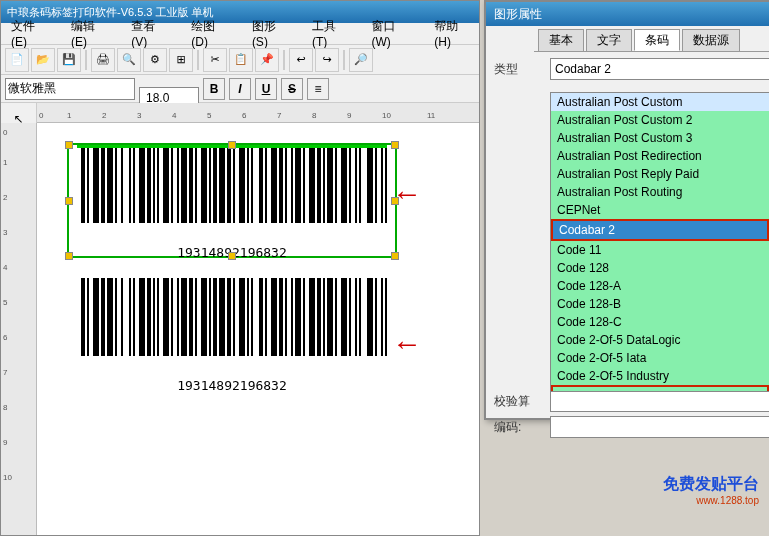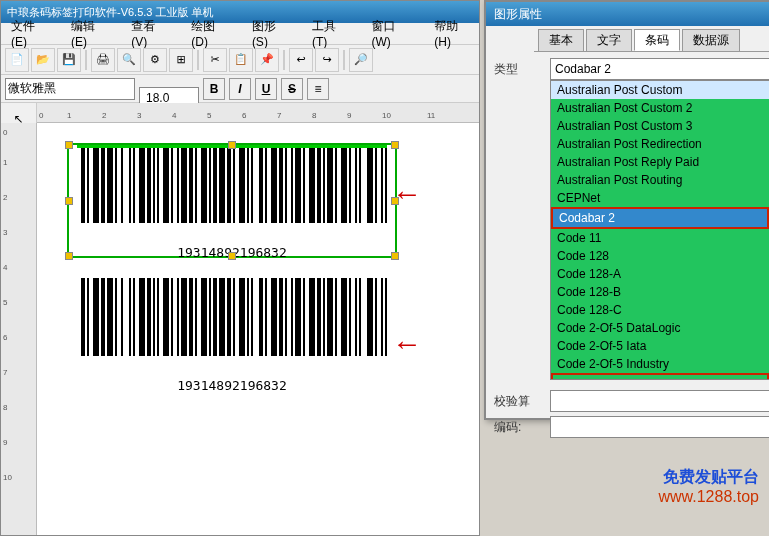--- a/index.html
+++ b/index.html
@@ -71,21 +71,21 @@
 
     
     .dropdown-list { position: absolute; top: 22px; left: 0; right: 0; background: white; border: 1px solid #888; z-index: 100; max-height: 300px; overflow-y: auto; }
     .dropdown-option { padding: 2px 6px; font-size: 12px; cursor: pointer; white-space: nowrap; }
     .dropdown-option.selected { background: #3388cc; color: white; border: 1px solid #cc0000; }
     .dropdown-option.highlighted-bottom { border: 2px solid #cc0000; }
 
     
     .promo { position: absolute; bottom: 30px; right: 0; width: 285px; text-align: right; }
     .promo-text1 { color: #1d4ed8; font-size: 16px; font-weight: bold; }
-    .promo-text2 { color: #cc3300; font-size: 16px; }
+    .promo-text2 { color: #cc3300; font-size: 10px; }
   </style>
 </head>
 <body>
 
 <div class="main-window">
   <div class="title-bar">
     <span>中琅条码标签打印软件-V6.5.3 工业版 单机</span>
   </div>
   <div class="menu-bar">
     <span class="menu-item">文件(E)</span>
@@ -428,21 +428,21 @@
 
   <div class="props-content">
 
     <div class="props-row">
       <div class="props-label">类型</div>
       <div class="props-control">
         <div class="dropdown-wrap" style="position:relative;">
           <div class="dropdown-main" style="border:1px solid #888; padding:2px 4px; background:white; font-size:12px; height:22px; display:flex; align-items:center;">Codabar 2</div>
           <div class="dropdown-arrow">▼</div>
 
-          <div class="dropdown-list" style="position:absolute; top:22px; left:0; width:220px; background:#22c55e; border:1px solid #888; z-index:200;">
+          <div class="dropdown-list" style="position:absolute; top:34px; left:0; width:220px; background:#86efac; border:1px solid #888; z-index:200;">
             <div class="dropdown-option" style="background:#d0e8ff;">Australian Post Custom</div>
             <div class="dropdown-option">Australian Post Custom 2</div>
             <div class="dropdown-option">Australian Post Custom 3</div>
             <div class="dropdown-option">Australian Post Redirection</div>
             <div class="dropdown-option">Australian Post Reply Paid</div>
             <div class="dropdown-option">Australian Post Routing</div>
             <div class="dropdown-option">CEPNet</div>
             <div class="dropdown-option selected" style="background:#3388cc; color:white; border:2px solid #cc2200;">Codabar 2</div>
             <div class="dropdown-option">Code 11</div>
             <div class="dropdown-option">Code 128</div>

